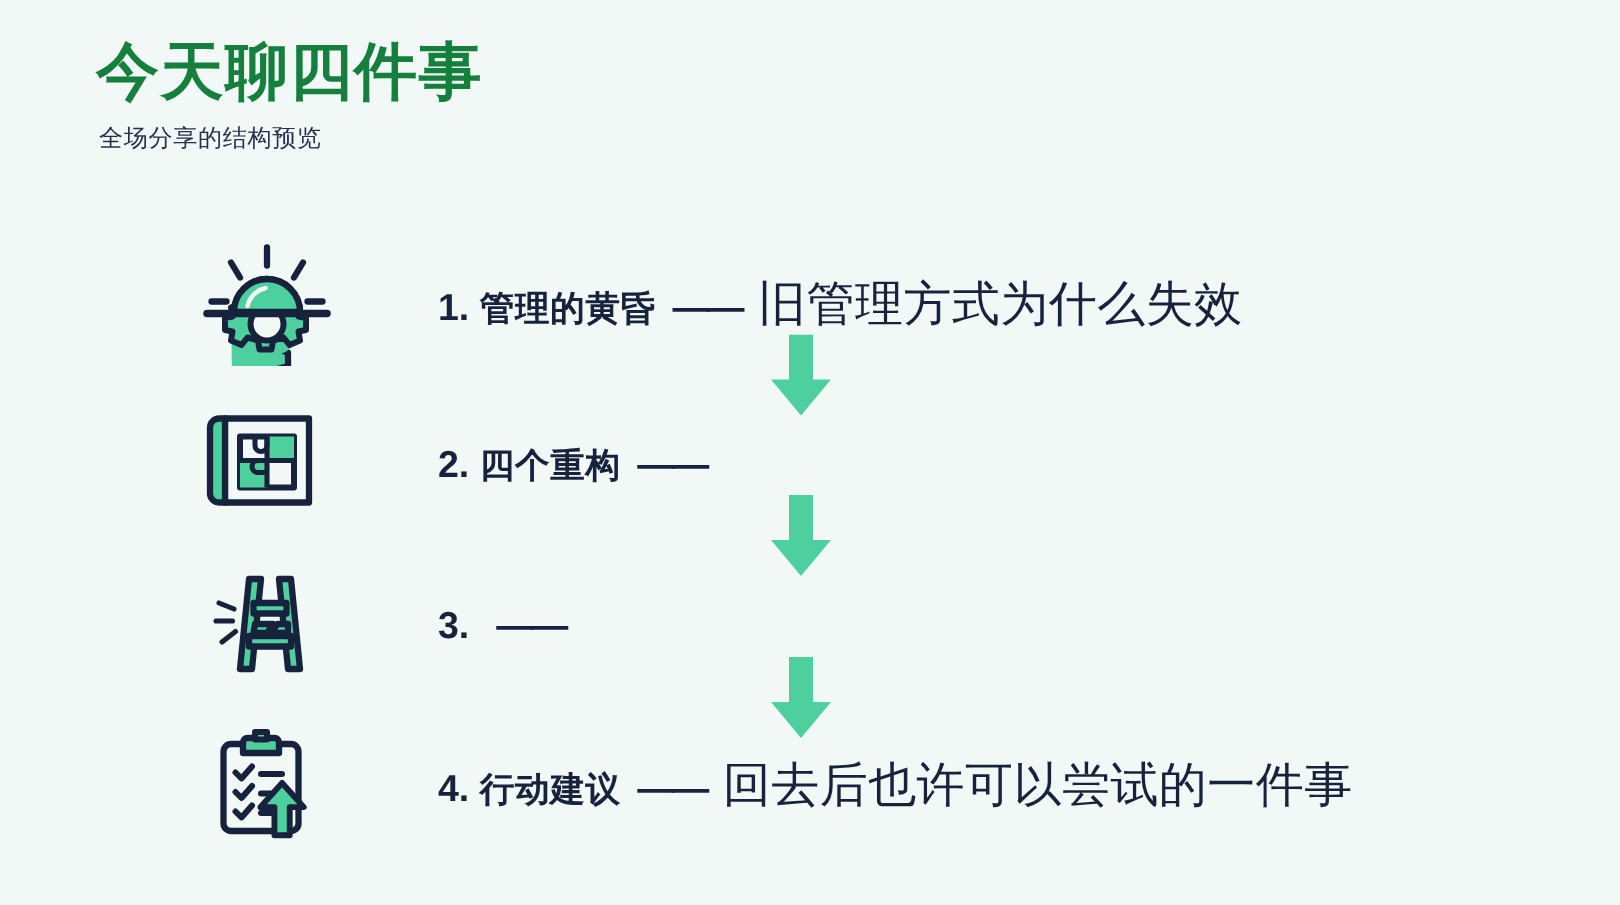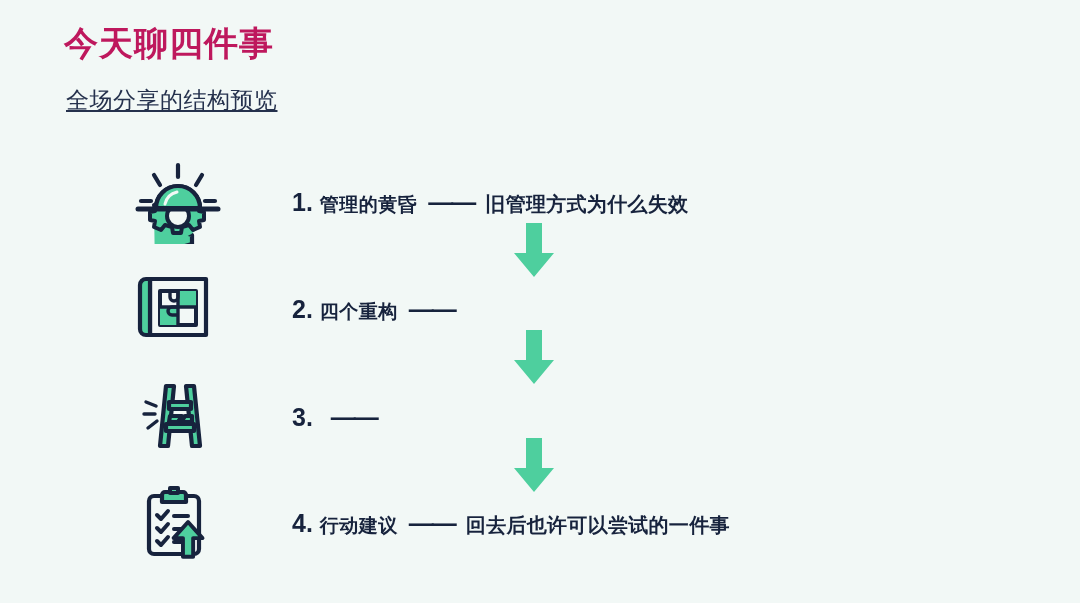--- a/index.html
+++ b/index.html
@@ -22,37 +22,36 @@
   }
 
   
   .header {
     position: absolute;
     left: 64px;
     top: 24px;
     width: 760px;
   }
   .slide-title {
-    font-size: 34px;
-    font-weight: 700;
-    color: #be185d;
+    font-size: 42px;
+    font-weight: 700;
+    color: #15803d;
     letter-spacing: 1px;
     line-height: 1.15;
     margin: 0;
     white-space: nowrap;
   }
   .slide-subtitle {
-    font-size: 23px;
+    font-size: 16px;
     font-weight: 400;
     color: #273category;
     color: #25314d;
-    margin: 22px 0 0 2px;
+    margin: 10px 0 0 2px;
     letter-spacing: 0.5px;
     white-space: nowrap;
-    text-decoration: underline;
   }
 
   
   .items {
     position: absolute;
     left: 0;
     top: 150px;
     width: 1080px;
     height: 440px;
   }
@@ -83,35 +82,35 @@
     margin-left: 66px;
     white-space: nowrap;
   }
   .item-num {
     font-size: 25px;
     font-weight: 700;
     color: #17233d;
     margin-right: 7px;
   }
   .item-head {
-    font-size: 19px;
+    font-size: 23px;
     font-weight: 700;
     color: #17233d;
     letter-spacing: 0.5px;
   }
   .item-dash {
     font-size: 25px;
     font-weight: 700;
     color: #17233d;
     margin: 0 11px;
     letter-spacing: -2px;
   }
   .item-desc {
-    font-size: 20px;
-    font-weight: 700;
+    font-size: 32px;
+    font-weight: 400;
     color: #17233d;
     letter-spacing: 0.3px;
   }
 
   
   .arrow {
     position: absolute;
     left: 508px;
     width: 52px;
     height: 54px;

